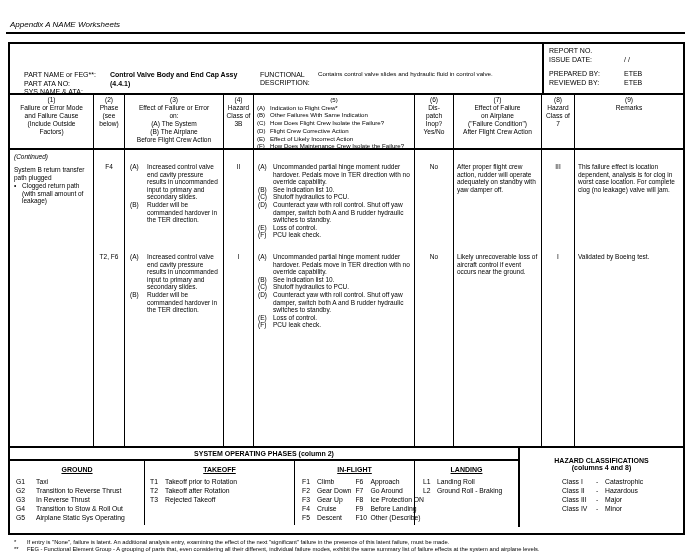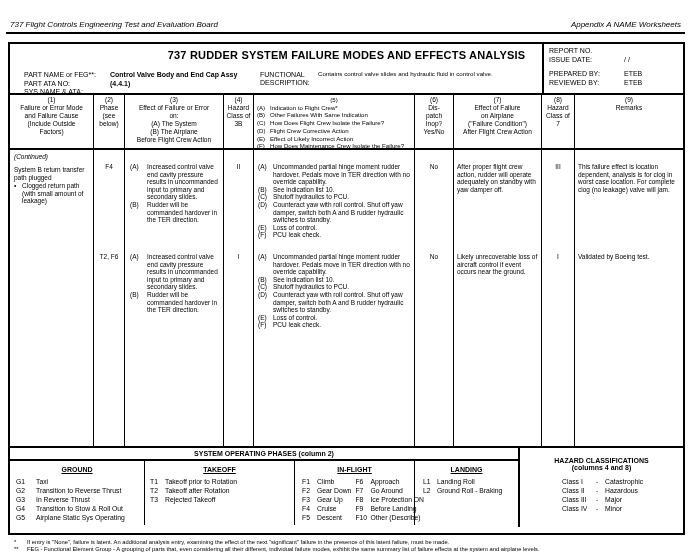--- a/index.html
+++ b/index.html
@@ -92,29 +92,27 @@
   .fnrow { display:flex; }
   .fnmark { width:13px; flex:none; }
   .fntext { flex:1; }
 </style>
 </head>
 <body>
 
 <div class="page">
 
   <div class="pagehead">
-    <span>737 Flight Controls Engineering Test and Evaluation Board</span>
     <span>Appendix A   NAME Worksheets</span>
   </div>
   <div class="rule"></div>
 
   <div class="sheet">
 
     <div class="titleblock">
-      <div class="sheet-title">737 RUDDER SYSTEM FAILURE MODES AND EFFECTS ANALYSIS</div>
       <span class="tb-label" style="left:14px; top:27px;">PART NAME or FEG**:</span>
       <span class="tb-value" style="left:100px; top:27px;">Control Valve Body and End Cap Assy</span>
       <span class="tb-label" style="left:14px; top:36px;">PART ATA NO:</span>
       <span class="tb-value" style="left:100px; top:36px;">(4.4.1)</span>
       <span class="tb-label" style="left:14px; top:44px;">SYS NAME &amp; ATA:</span>
       <span class="tb-label" style="left:250px; top:27px;">FUNCTIONAL</span>
       <span class="tb-label" style="left:250px; top:35px;">DESCRIPTION:</span>
       <span class="fdesc" style="left:308px; top:26px;">Contains control valve slides and hydraulic fluid in control valve.</span>
 
       <div class="reportbox">

